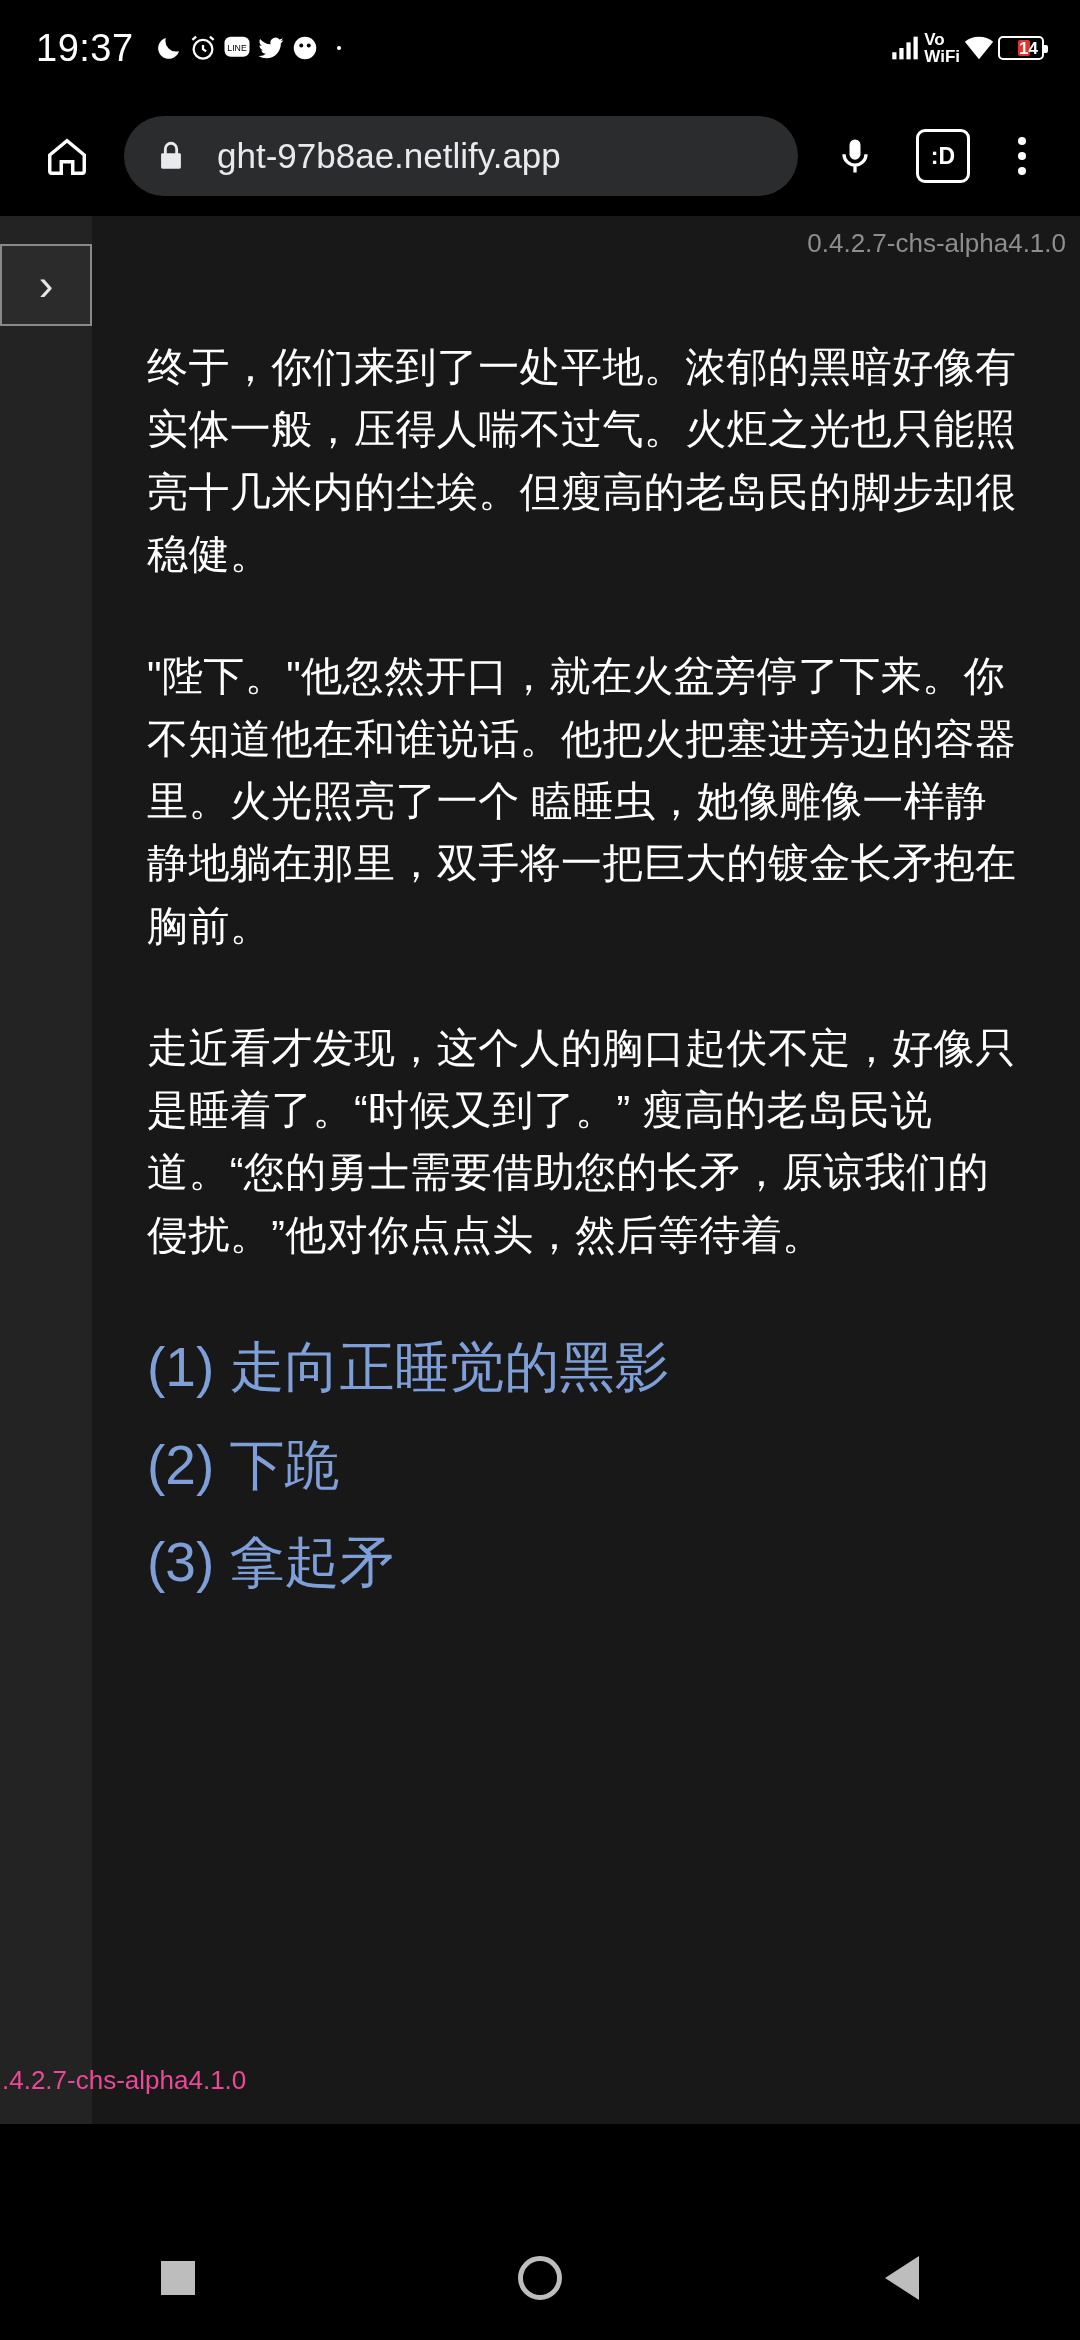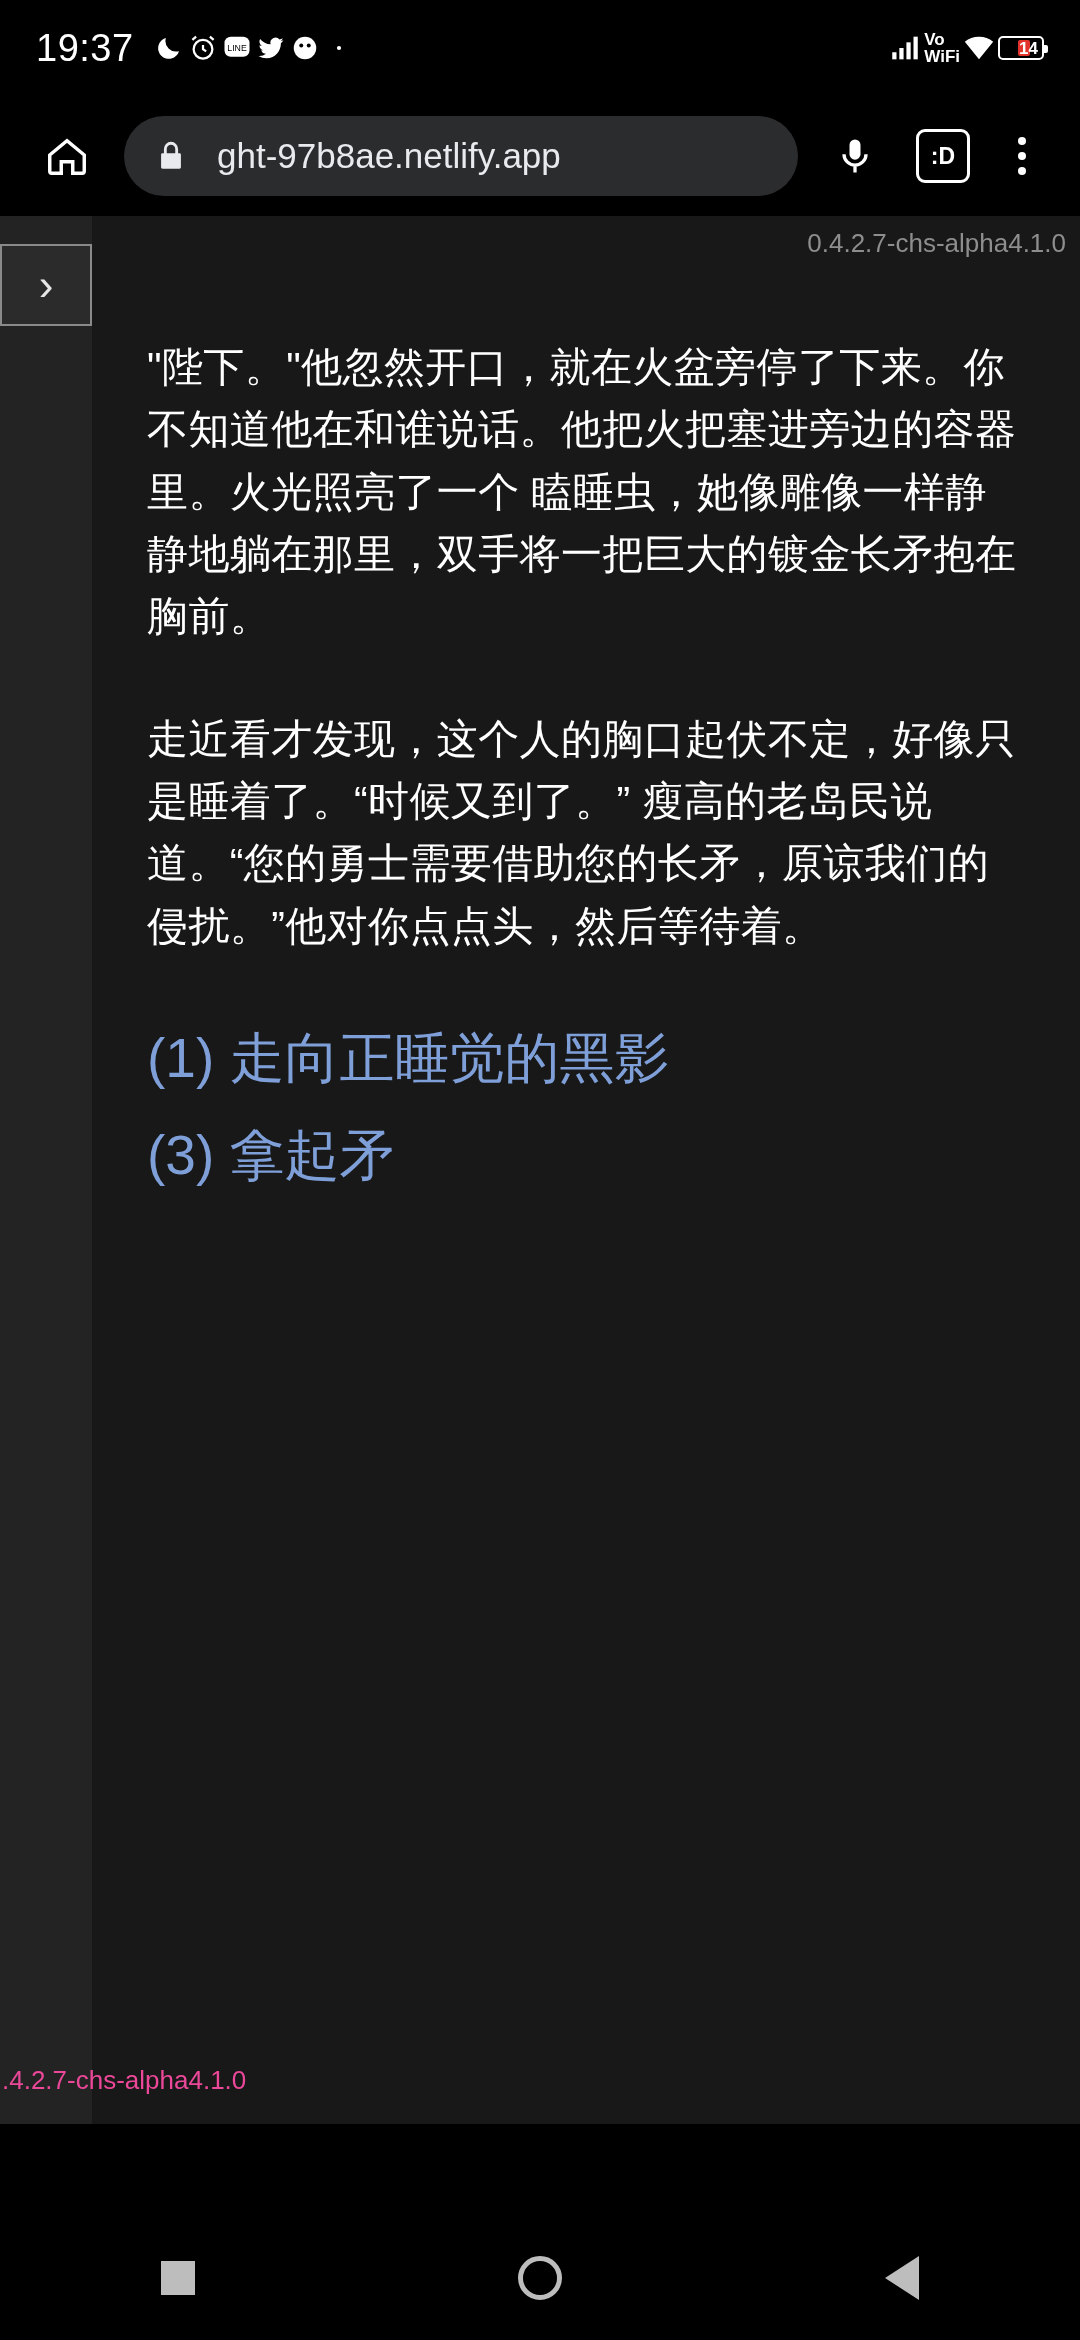--- a/index.html
+++ b/index.html
@@ -364,29 +364,34 @@
   </div>
 </div>
 
 <div class="page">
   <div class="page-left-strip"></div>
   <div class="side-toggle">›</div>
   <div class="version-top">0.4.2.7-chs-alpha4.1.0</div>
   <div class="version-bottom">.4.2.7-chs-alpha4.1.0</div>
 
   <div class="story">
+    <p>终于，你们来到了一处平地。浓郁的黑暗好像有实体一般，压得人喘不过气。火炬之光也只能照亮十几米内的尘埃。但瘦高的老岛民的脚步却很稳健。</p>
     <p>"陛下。"他忽然开口，就在火盆旁停了下来。你不知道他在和谁说话。他把火把塞进旁边的容器里。火光照亮了一个 瞌睡虫，她像雕像一样静静地躺在那里，双手将一把巨大的镀金长矛抱在胸前。</p>
     <p>走近看才发现，这个人的胸口起伏不定，好像只是睡着了。“时候又到了。” 瘦高的老岛民说道。“您的勇士需要借助您的长矛，原谅我们的侵扰。”他对你点点头，然后等待着。</p>
 
     <div class="choices">
       <div class="choice">
         <span class="num">(1)</span>
         <span>走向正睡觉的黑影</span>
       </div>
       <div class="choice">
+        <span class="num">(2)</span>
+        <span>下跪</span>
+      </div>
+      <div class="choice">
         <span class="num">(3)</span>
         <span>拿起矛</span>
       </div>
     </div>
   </div>
 </div>
 
 <div class="navbar">
   <div class="nav-square"></div>
   <div class="nav-circle"></div>

